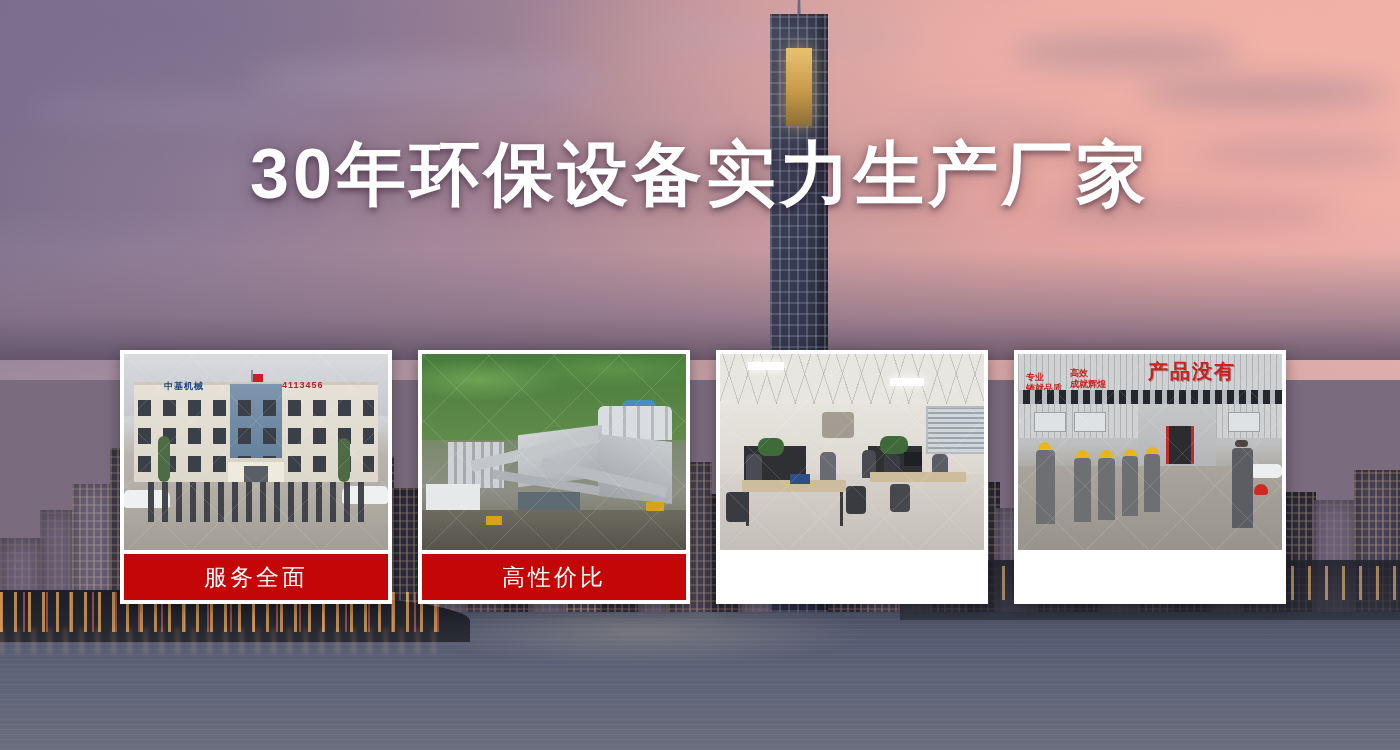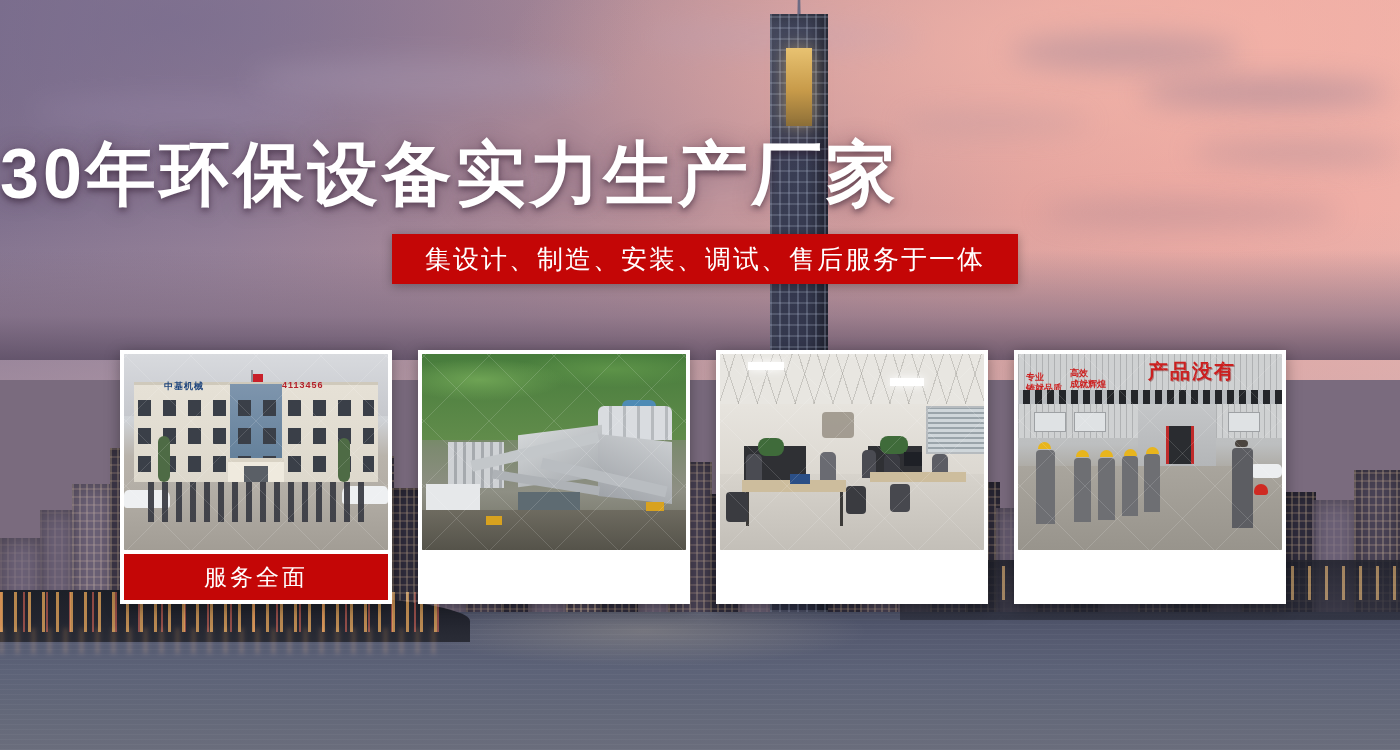--- a/index.html
+++ b/index.html
@@ -178,20 +178,21 @@
     position:absolute; left:900px; top:566px; width:500px; height:34px;
     background-image: repeating-linear-gradient(90deg, rgba(255,190,90,.7) 0 3px, rgba(0,0,0,0) 3px 17px);
     mix-blend-mode:screen; opacity:.8; filter: blur(.5px);
   }
 
   
   .headline {
     position: absolute;
     left: 0; top: 128px;
     width: 1400px;
+    text-align: center;
     font-size: 70px;
     font-weight: bold;
     letter-spacing: 4px;
     color: #ffffff;
     text-shadow:
       0 3px 6px rgba(40,20,40,.55),
       0 0 22px rgba(60,30,55,.35);
     white-space: nowrap;
   }
 
@@ -474,23 +475,20 @@
   <div class="river"></div>
   <div class="river-shimmer"></div>
   <div class="far-bank"></div>
   <div class="far-bank-lights"></div>
   <div class="bank"></div>
   <div class="bank-lights"></div>
   <div class="bank-refl"></div>
 
   <div class="headline">30年环保设备实力生产厂家</div>
 
-  <div class="subbanner">
-    <span class="subbanner-text">集设计、制造、安装、调试、售后服务于一体</span>
-  </div>
 
   <div class="cards">
 
     <div class="card">
       <div class="card-photo p1">
         <div class="b-sky"></div>
         <div class="pole"></div>
         <div class="flag"></div>
         <div class="b-main"></div>
         <div class="b-center"></div>
@@ -524,20 +522,23 @@
         <div class="stacks"></div>
         <div class="conv1"></div>
         <div class="conv2"></div>
         <div class="conv3"></div>
         <div class="lowbld"></div>
         <div class="shed"></div>
         <div class="yard"></div>
         <div class="exc1"></div>
         <div class="exc2"></div>
         <div class="wm"></div>
+      </div>
+      <div class="card-label">
+        <span>高性价比</span>
       </div>
     </div>
 
     <div class="card">
       <div class="card-photo p3">
         <div class="ceil"></div>
         <div class="lamp1"></div>
         <div class="lamp2"></div>
         <div class="wall"></div>
         <div class="decal"></div>

